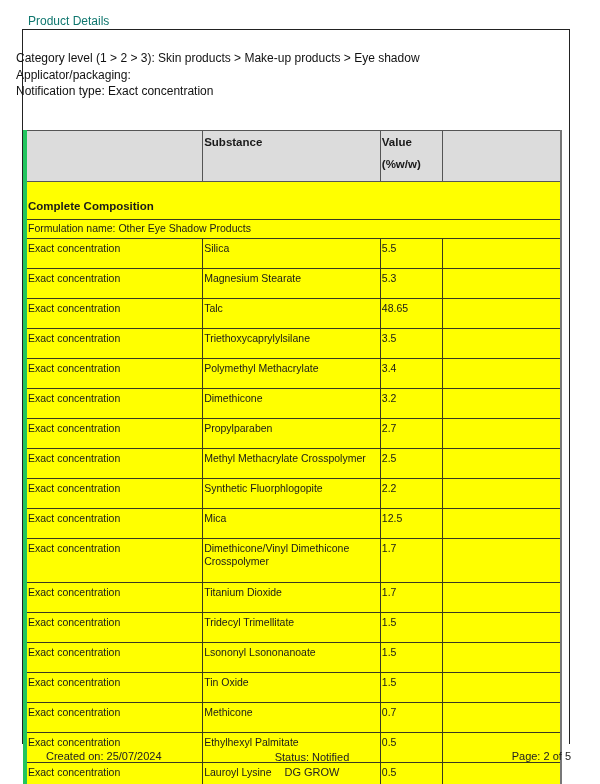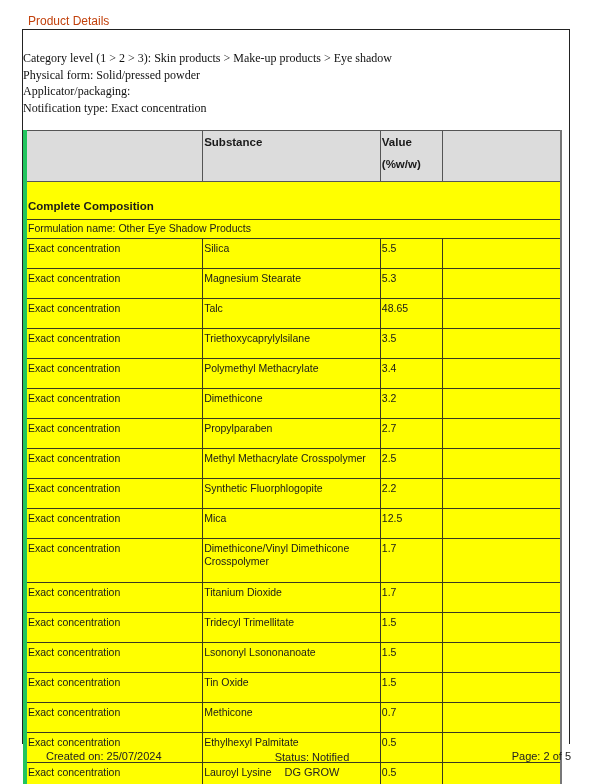--- a/index.html
+++ b/index.html
@@ -2,30 +2,30 @@
 <html><head>
 <meta charset="utf-8">
 <style>
   html, body { margin: 0; padding: 0; background: #ffffff; }
   body {
     width: 600px; height: 784px; position: relative; overflow: hidden;
     font-family: "Liberation Sans", sans-serif; color: #1a1a1a;
   }
   .section-title {
     position: absolute; left: 28px; top: 14px;
-    font-size: 12px; color: #c2410c;
+    font-size: 12px; color: #0f766e;
   }
   .outer-box {
     position: absolute; left: 22px; top: 29px;
     width: 548px; height: 715px;
     border: 1px solid #222; border-bottom: none; box-sizing: border-box;
   }
   .details {
-    position: absolute; left: 23px; top: 50px;
-    font-size: 12px; line-height: 16.5px; color: #111; font-family: Liberation Serif, serif;
+    position: absolute; left: 16px; top: 50px;
+    font-size: 12px; line-height: 16.5px; color: #111;
   }
   .details div { white-space: nowrap; }
   table.comp {
     position: absolute; left: 23px; top: 130px;
     width: 539px; border-collapse: collapse; table-layout: fixed;
     font-size: 10.5px;
   }
   table.comp td, table.comp th {
     border: 1px solid #3a3a20; padding: 1px 1px; vertical-align: top;
     text-align: left; color: #1a1a1a; font-weight: normal;
@@ -55,21 +55,20 @@
   .footer-right { right: 29px; text-align: center; }
 </style>
 </head>
 <body>
 
 <div class="section-title">Product Details</div>
 <div class="outer-box"></div>
 
 <div class="details">
   <div>Category level (1 &gt; 2 &gt; 3): Skin products &gt; Make-up products &gt; Eye shadow</div>
-  <div>Physical form: Solid/pressed powder</div>
   <div>Applicator/packaging:</div>
   <div>Notification type: Exact concentration</div>
 </div>
 
 <table class="comp">
   <colgroup>
     <col class="col1">
       <col class="col2">
       <col class="col3">
       <col class="col4">

